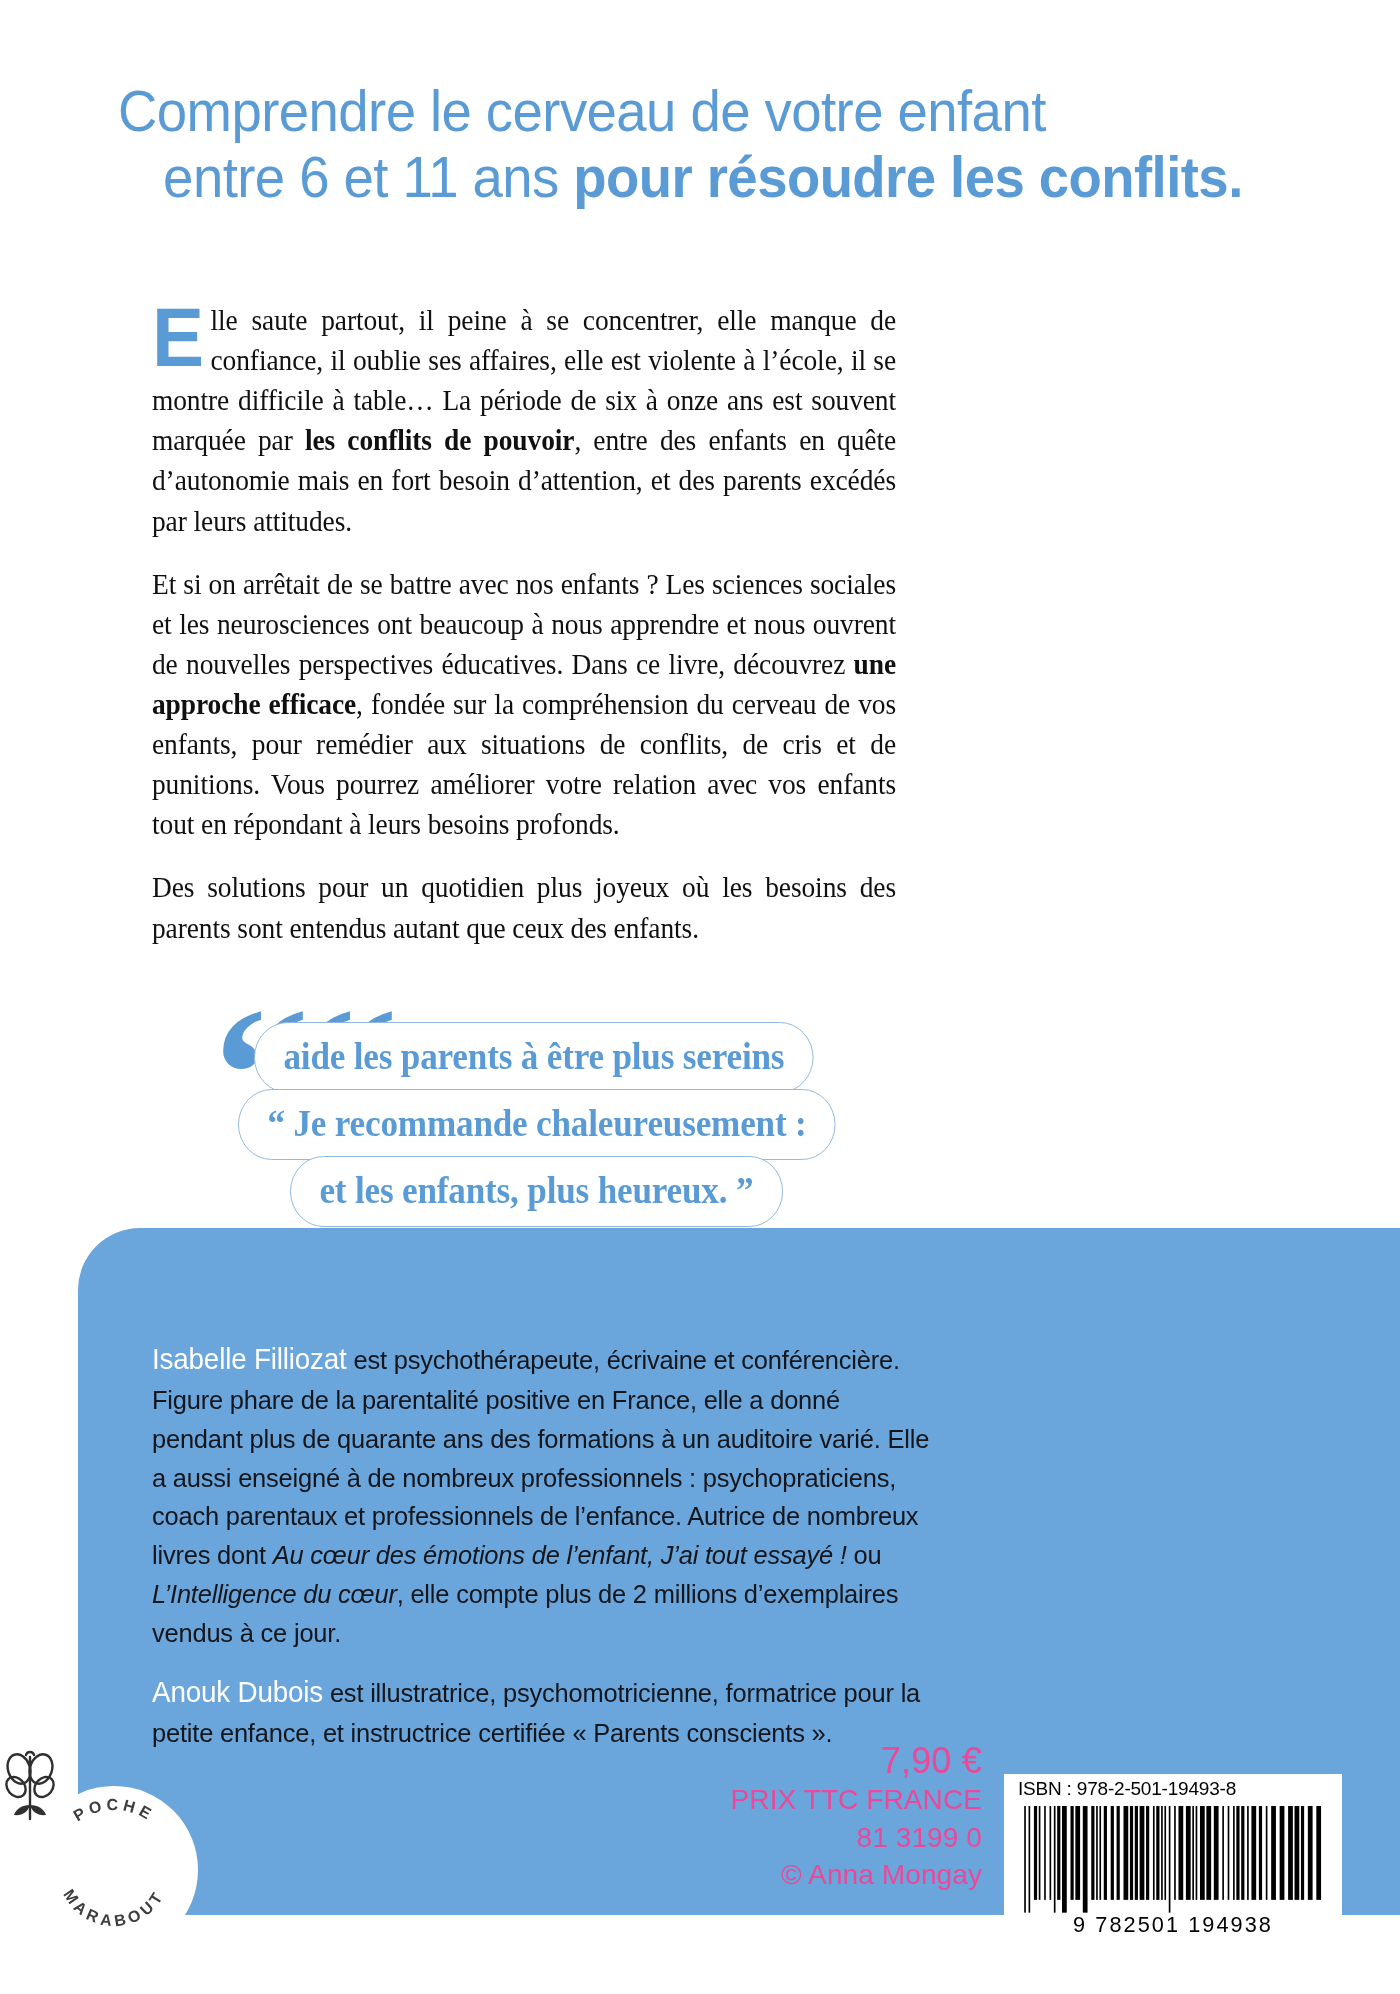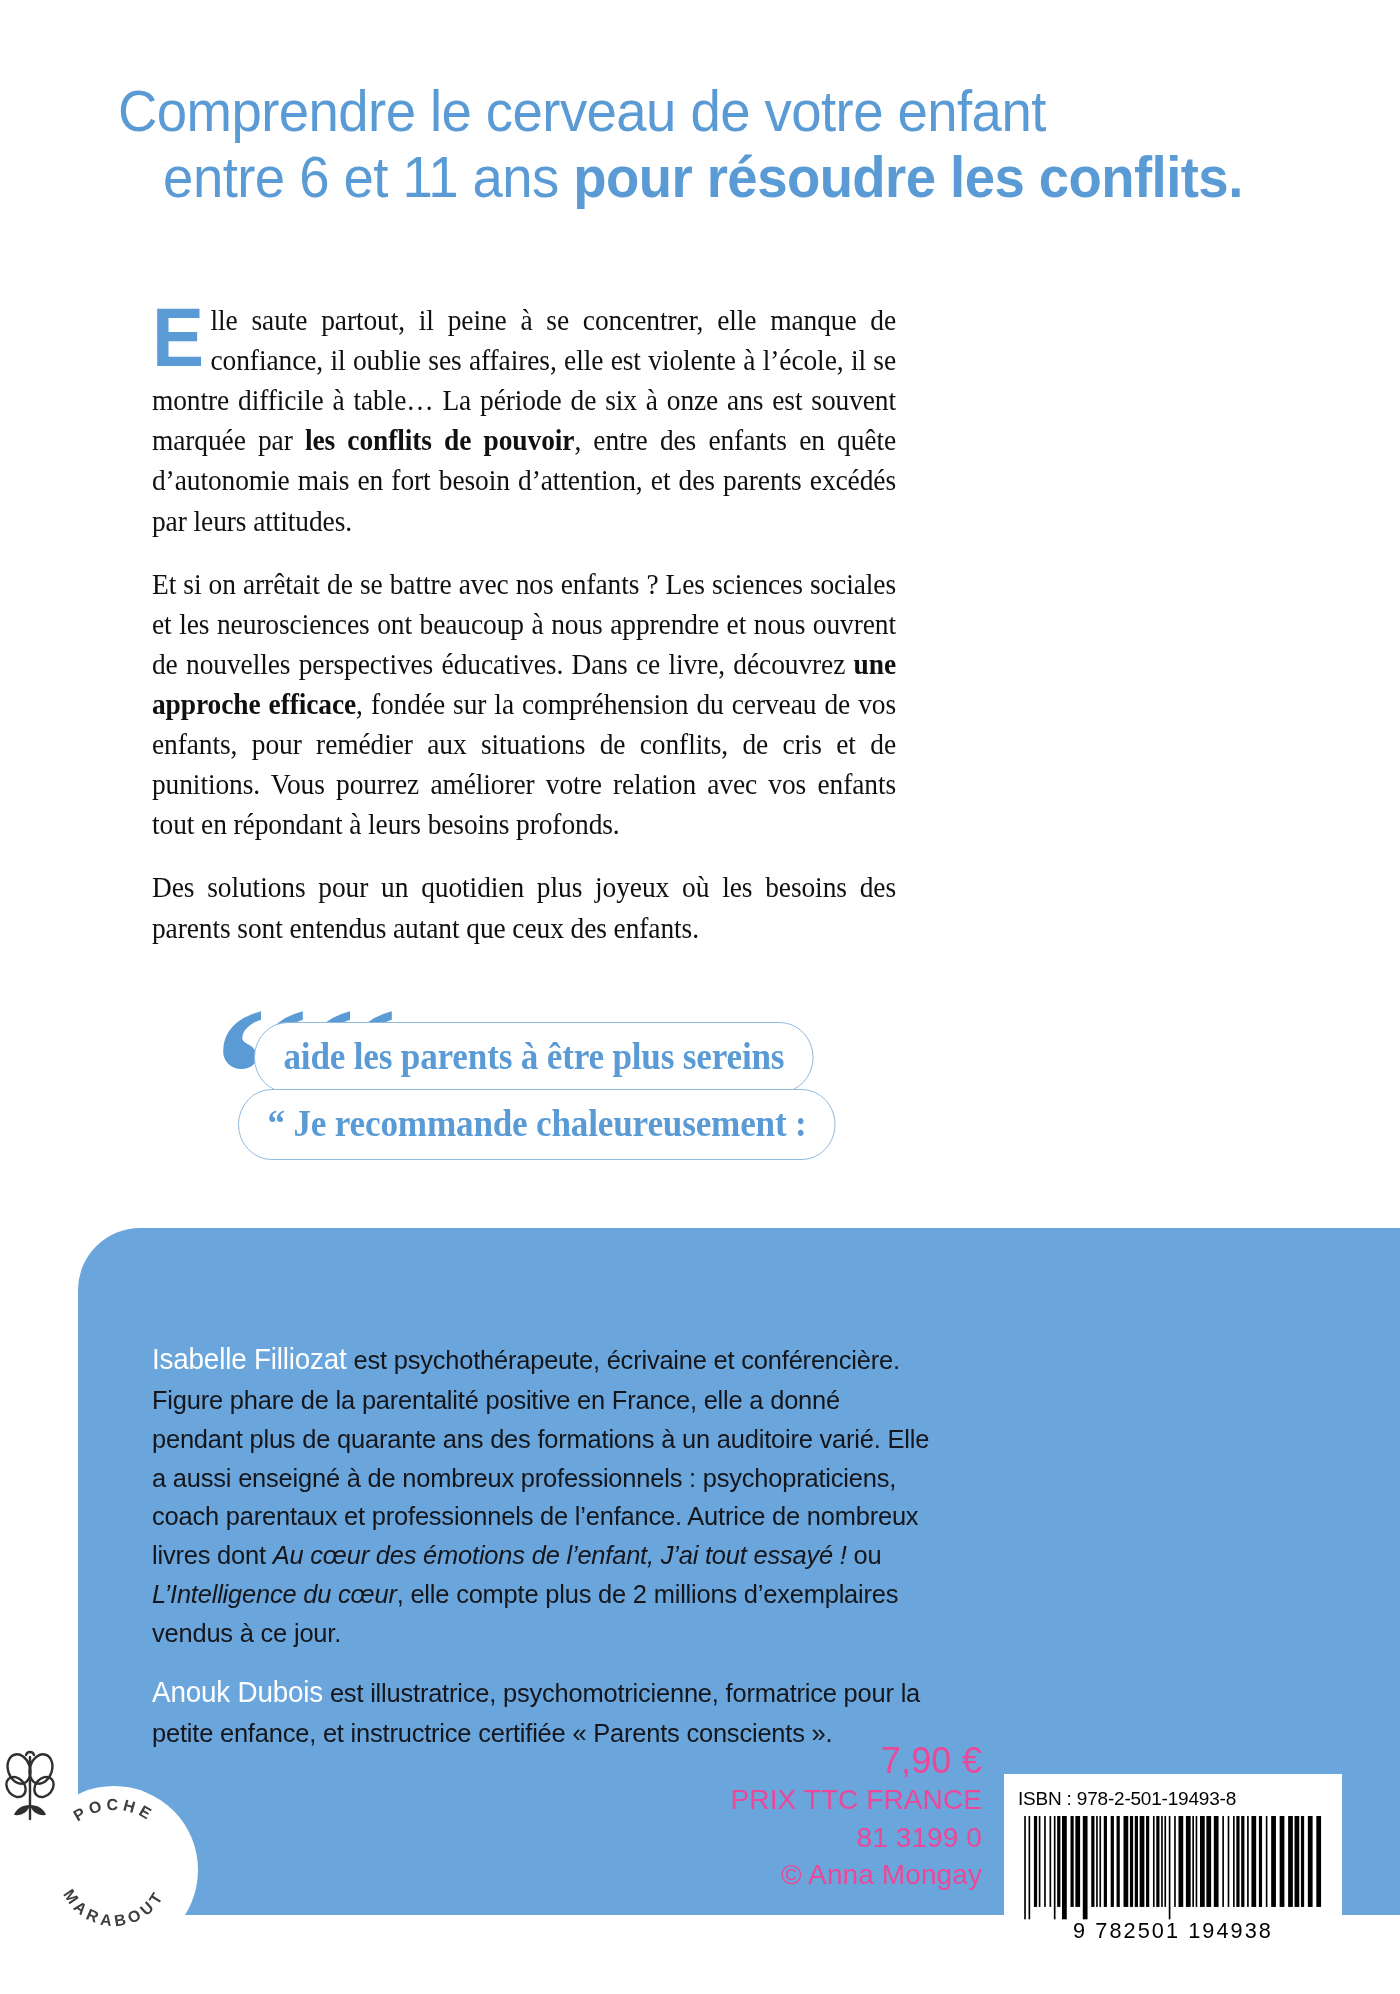--- a/index.html
+++ b/index.html
@@ -148,21 +148,21 @@
   }
   .price-main { font-size: 36px; line-height: 1.15; letter-spacing: 0.2px; }
   .price-sub { font-size: 28px; line-height: 1.34; letter-spacing: 0.1px; }
 
   
   .isbn-box {
     position: absolute;
     right: 58px; bottom: 52px;
     width: 338px; height: 168px;
     background: #ffffff;
-    padding: 14px 14px 8px 14px;
+    padding: 4px 14px 8px 14px;
     z-index: 6;
     display: flex;
     flex-direction: column;
   }
   .isbn-text {
     font-family: "Liberation Sans", sans-serif;
     font-size: 19px;
     color: #000;
     letter-spacing: -0.2px;
     margin-bottom: 6px;
@@ -186,20 +186,23 @@
     <p>Des solutions pour un quotidien plus joyeux où les besoins des parents sont entendus autant que ceux des enfants.</p>
   </div>
 
   <div class="quote-wrap">
     <div class="bigquote">““</div>
     <div class="pill-row r2">
       <div class="pill">aide les parents à être plus sereins</div>
     </div>
     <div class="pill-row r1">
       <div class="pill">“ Je recommande chaleureusement :</div>
+    </div>
+    <div class="pill-row r3">
+      <div class="pill">et les enfants, plus heureux. ”</div>
     </div>
   </div>
 
   <div class="blue-panel">
     <div class="bio">
       <p><span class="name">Isabelle Filliozat</span><span> est psychothérapeute, écrivaine et conférencière. Figure phare de la parentalité positive en France, elle a donné pendant plus de quarante ans des formations à un auditoire varié. Elle a aussi enseigné à de nombreux professionnels : psychopraticiens, coach parentaux et professionnels de l’enfance. Autrice de nombreux livres dont </span><span class="it">Au cœur des émotions de l’enfant, J’ai tout essayé !</span><span> ou </span><span class="it">L’Intelligence du cœur</span><span>, elle compte plus de 2 millions d’exemplaires vendus à ce jour.</span></p>
       <p><span class="name">Anouk Dubois</span><span> est illustratrice, psychomotricienne, formatrice pour la petite enfance, et instructrice certifiée « Parents conscients ».</span></p>
     </div>
   </div>
 

